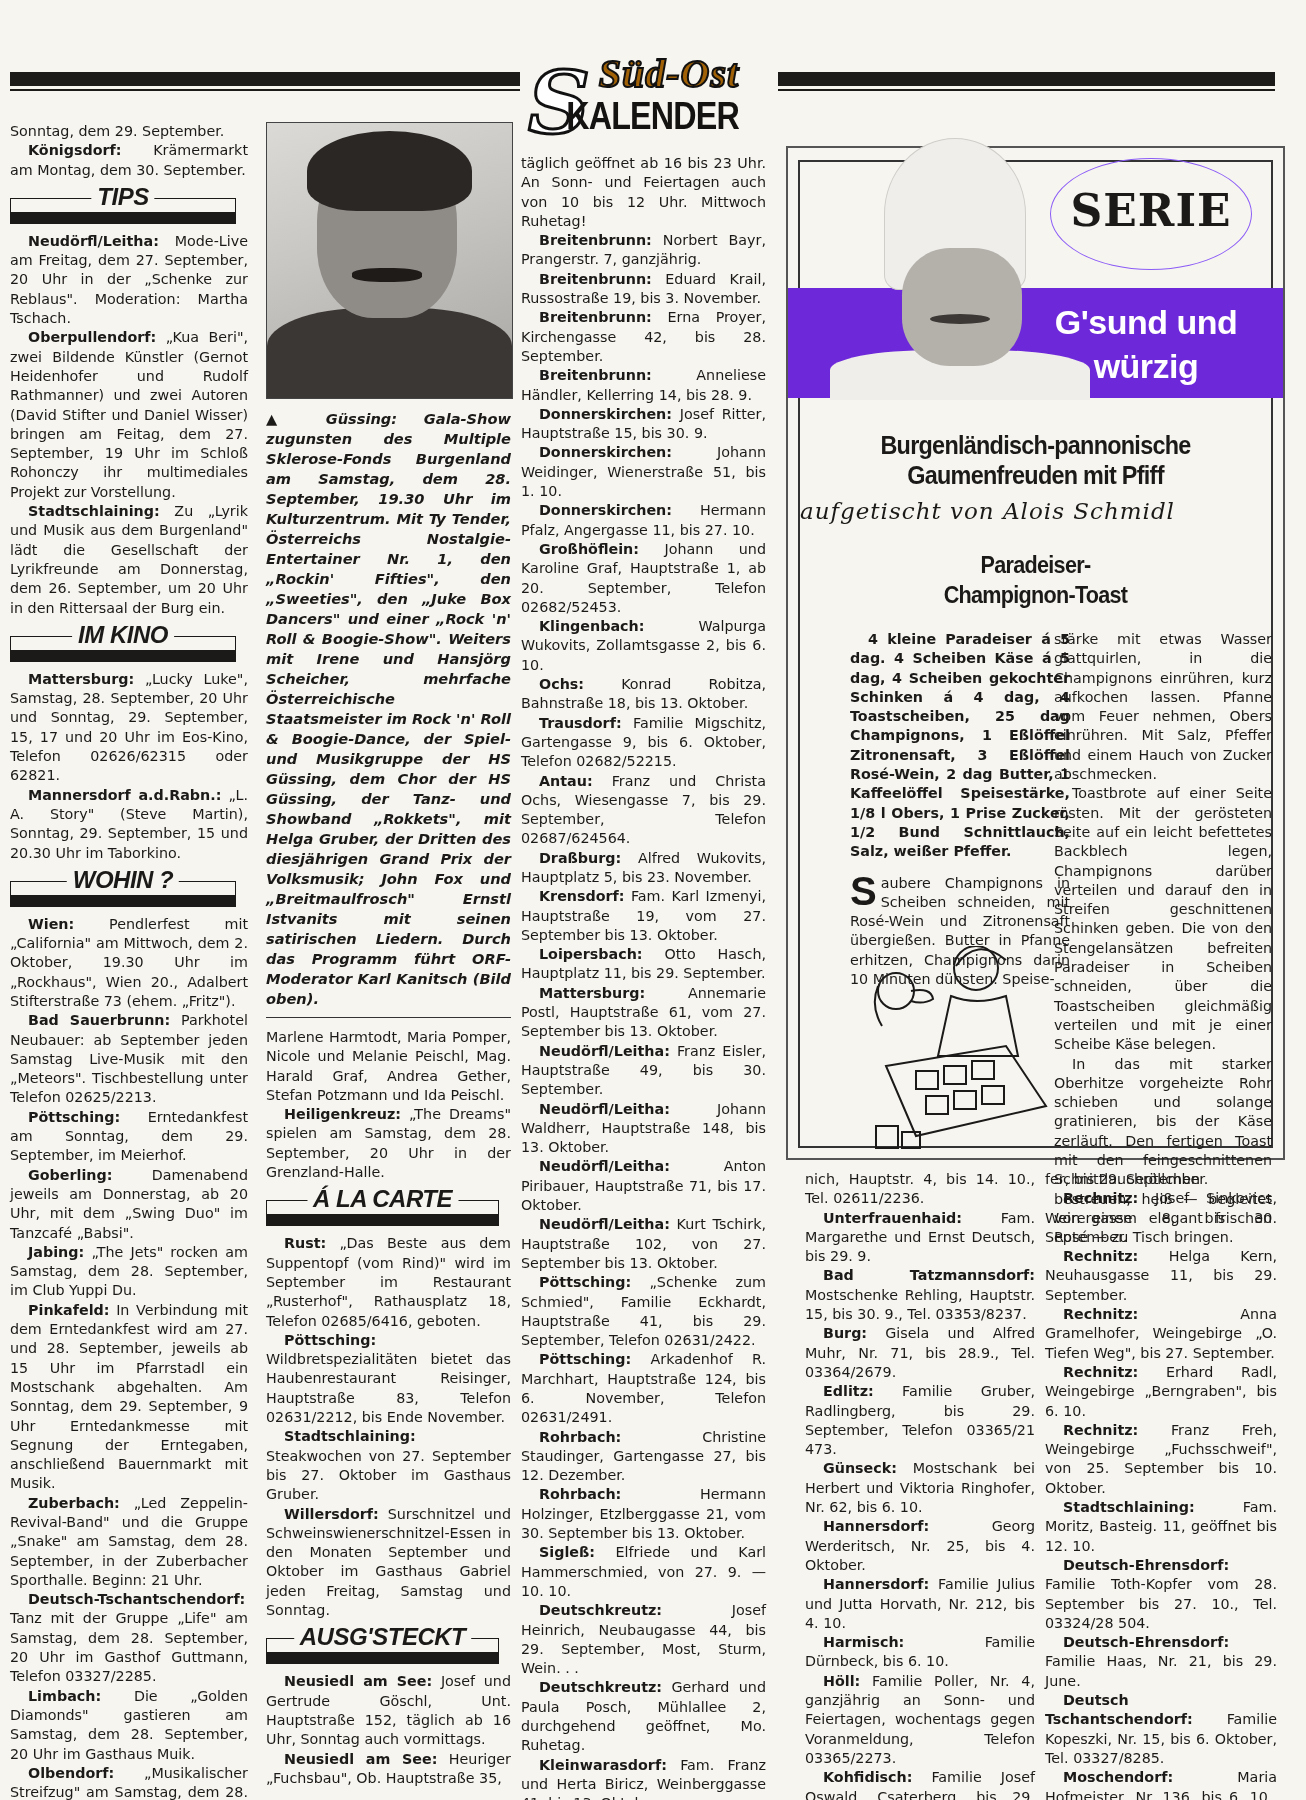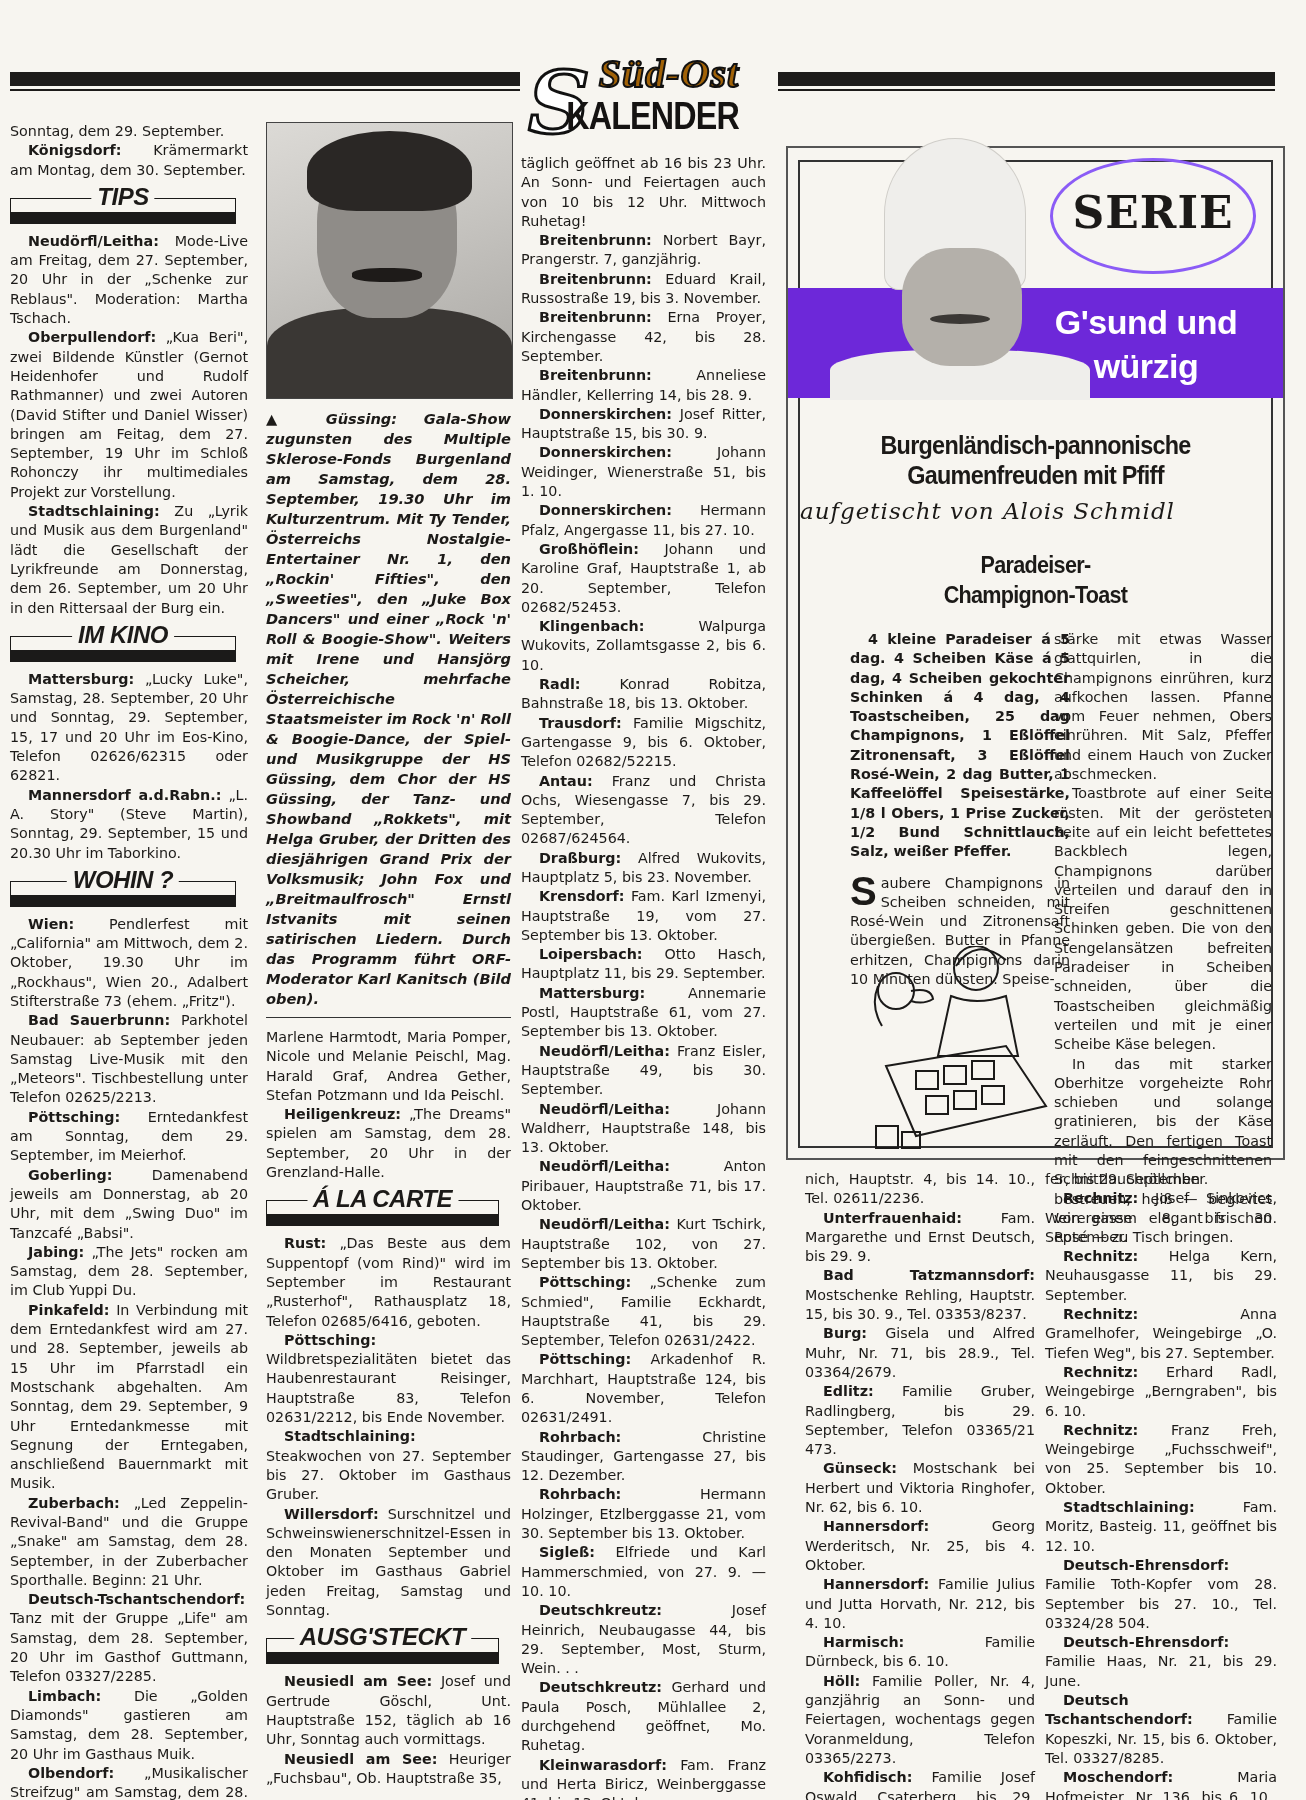--- a/index.html
+++ b/index.html
@@ -38,21 +38,21 @@
   .capline{height:1px;background:#333;margin:8px 0 10px 0;}
   .serie-box{position:absolute;left:786px;top:146px;width:495px;height:1010px;border:2px solid #555;background:#f7f5f0;}
   .serie-inner{position:absolute;left:10px;top:12px;right:10px;bottom:10px;border:2px solid #333;}
   .band{position:absolute;left:-12px;right:-12px;top:126px;height:110px;background:#6d28d9;}
   .band-text{position:absolute;right:32px;top:0;width:210px;color:#fff;text-align:center;font-family:"Liberation Sans",sans-serif;font-weight:bold;font-size:34px;line-height:44px;letter-spacing:-0.5px;padding-top:12px;}
   .chef{position:absolute;left:70px;top:-24px;width:180px;height:270px;}
   .chef .hat{position:absolute;left:14px;top:0;width:140px;height:150px;background:#efeeeb;border-radius:50% 50% 10% 10%;border:1px solid #d0cec9;}
   .chef .face{position:absolute;left:32px;top:110px;width:120px;height:118px;background:#b4b0aa;border-radius:40%;}
   .chef .coat{position:absolute;left:-40px;top:212px;width:260px;height:50px;background:#efeeeb;border-radius:40% 40% 0 0;}
   .chef .stache{position:absolute;left:60px;top:176px;width:60px;height:10px;background:#3b3835;border-radius:50%;}
-  .serie-oval{position:absolute;left:250px;top:-4px;width:200px;height:110px;border:3px solid #8b5cf6;border-radius:50%;text-align:center;}
+  .serie-oval{position:absolute;left:250px;top:-4px;width:200px;height:110px;border:1px solid #8b5cf6;border-radius:50%;text-align:center;}
   .serie-oval span{display:block;font-family:"DejaVu Serif",serif;font-weight:bold;font-size:44px;line-height:104px;letter-spacing:1px;}
   .rec-title{position:absolute;left:0;right:0;top:268px;text-align:center;font-family:"Liberation Sans",sans-serif;font-weight:bold;font-size:26px;line-height:30px;letter-spacing:-0.8px;transform:scaleX(0.9);}
   .rec-author{position:absolute;left:0;right:0;top:336px;text-align:left;font-family:"DejaVu Serif",serif;font-style:italic;font-size:23px;letter-spacing:1px;}
   .rec-name{position:absolute;left:0;right:0;top:388px;text-align:center;font-family:"Liberation Sans",sans-serif;font-weight:bold;font-size:24px;line-height:30px;letter-spacing:-0.8px;transform:scaleX(0.9);}
   .rec-cols{position:absolute;left:18px;right:18px;top:468px;font-size:14.3px;line-height:19.3px;}
   .rec-left{position:absolute;left:0;top:0;width:220px;text-align:justify;margin-left:32px;}
   .rec-right{position:absolute;left:236px;top:0;width:218px;text-align:justify;}
   .rec-left .ingr{font-weight:bold;text-indent:18px;}
   .rec-left .method{margin-top:12px;}
   .dropcap{float:left;font-family:"Liberation Sans",sans-serif;font-weight:bold;font-size:40px;line-height:34px;margin-right:4px;}
@@ -146,21 +146,21 @@
     <p class="cont"><span>täglich geöffnet ab 16 bis 23 Uhr. An Sonn- und Feiertagen auch von 10 bis 12 Uhr. Mittwoch Ruhetag!</span></p>
     <p><b>Breitenbrunn:</b><span> Norbert Bayr, Prangerstr. 7, ganzjährig.</span></p>
     <p><b>Breitenbrunn:</b><span> Eduard Krail, Russostraße 19, bis 3. November.</span></p>
     <p><b>Breitenbrunn:</b><span> Erna Proyer, Kirchengasse 42, bis 28. September.</span></p>
     <p><b>Breitenbrunn:</b><span> Anneliese Händler, Kellerring 14, bis 28. 9.</span></p>
     <p><b>Donnerskirchen:</b><span> Josef Ritter, Hauptstraße 15, bis 30. 9.</span></p>
     <p><b>Donnerskirchen:</b><span> Johann Weidinger, Wienerstraße 51, bis 1. 10.</span></p>
     <p><b>Donnerskirchen:</b><span> Hermann Pfalz, Angergasse 11, bis 27. 10.</span></p>
     <p><b>Großhöflein:</b><span> Johann und Karoline Graf, Hauptstraße 1, ab 20. September, Telefon 02682/52453.</span></p>
     <p><b>Klingenbach:</b><span> Walpurga Wukovits, Zollamtsgasse 2, bis 6. 10.</span></p>
-    <p><b>Radl:</b><span> Konrad Robitza, Bahnstraße 18, bis 13. Oktober.</span></p>
+    <p><b>Ochs:</b><span> Konrad Robitza, Bahnstraße 18, bis 13. Oktober.</span></p>
     <p><b>Trausdorf:</b><span> Familie Migschitz, Gartengasse 9, bis 6. Oktober, Telefon 02682/52215.</span></p>
     <p><b>Antau:</b><span> Franz und Christa Ochs, Wiesengasse 7, bis 29. September, Telefon 02687/624564.</span></p>
     <p><b>Draßburg:</b><span> Alfred Wukovits, Hauptplatz 5, bis 23. November.</span></p>
     <p><b>Krensdorf:</b><span> Fam. Karl Izmenyi, Hauptstraße 19, vom 27. September bis 13. Oktober.</span></p>
     <p><b>Loipersbach:</b><span> Otto Hasch, Hauptplatz 11, bis 29. September.</span></p>
     <p><b>Mattersburg:</b><span> Annemarie Postl, Hauptstraße 61, vom 27. September bis 13. Oktober.</span></p>
     <p><b>Neudörfl/Leitha:</b><span> Franz Eisler, Hauptstraße 49, bis 30. September.</span></p>
     <p><b>Neudörfl/Leitha:</b><span> Johann Waldherr, Hauptstraße 148, bis 13. Oktober.</span></p>
     <p><b>Neudörfl/Leitha:</b><span> Anton Piribauer, Hauptstraße 71, bis 17. Oktober.</span></p>
     <p><b>Neudörfl/Leitha:</b><span> Kurt Tschirk, Hauptstraße 102, von 27. September bis 13. Oktober.</span></p>

